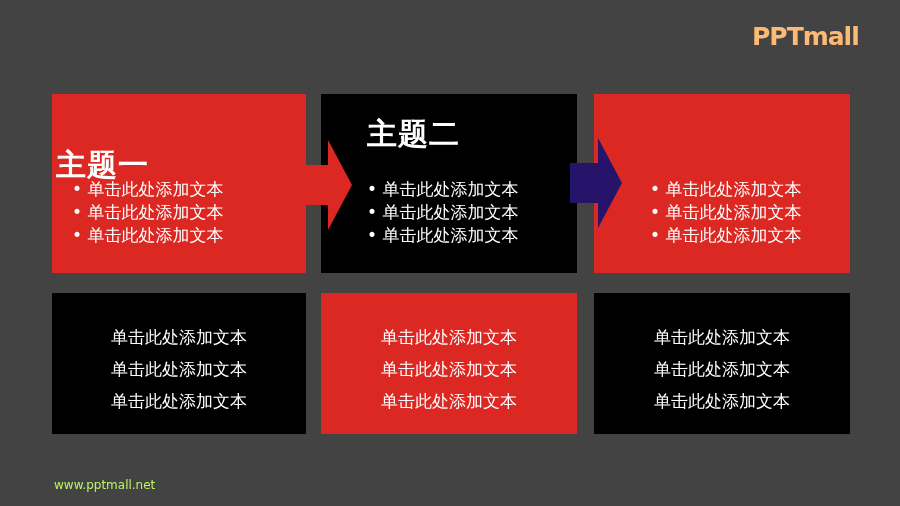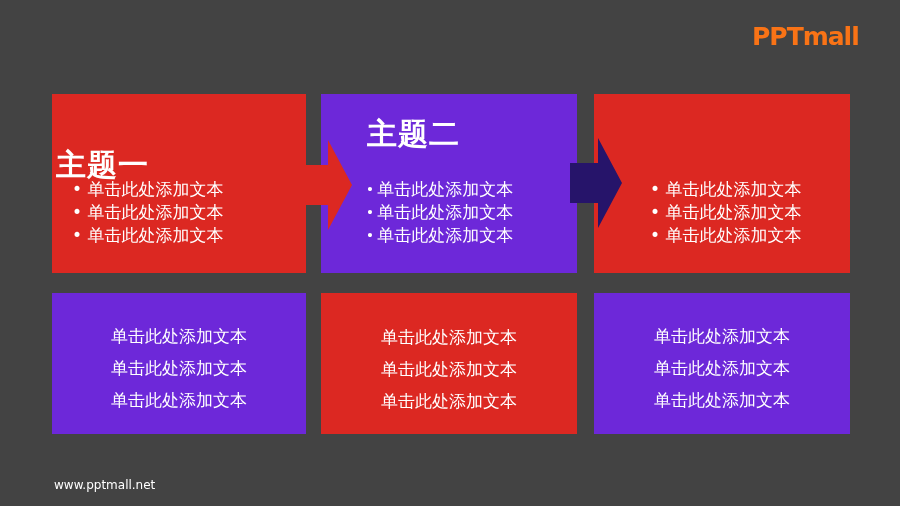--- a/index.html
+++ b/index.html
@@ -1,33 +1,33 @@
 <!DOCTYPE html>
 <html><head>
 <meta charset="utf-8">
 <style>
   html, body { margin:0; padding:0; }
   body { width:900px; height:506px; background:#434343; position:relative; overflow:hidden;
          font-family:"DejaVu Sans", sans-serif; }
   .logo { position:absolute; left:752px; top:22px; font-family:"DejaVu Sans", sans-serif;
-          font-size:25px; font-weight:bold; color:#f97316; letter-spacing:-1px; }
+          font-size:25px; font-weight:bold; color:#fdba74; letter-spacing:-1px; }
   .box { position:absolute; box-sizing:border-box; color:#fff; }
   .red { background:#dc2822; }
-  .blue { background:#6d28d9;font-family:Liberation Serif, serif; }
+  .blue { background:#000000; }
   .top { top:94px; height:179px; }
   .bottom { top:293px; height:141px; }
   .c1 { left:52px; width:254px; }
   .c2 { left:321px; width:256px; }
   .c3 { left:594px; width:256px; }
   .title { position:absolute; font-size:30px; font-weight:bold; letter-spacing:1px; }
   .bullets { position:absolute; list-style:none; margin:0; padding:0; font-size:17px; line-height:23px; }
   .bullets li::before { content:"• "; }
   .center-list { position:absolute; left:0; right:0; top:28px; text-align:center; font-size:17px; line-height:32px; margin:0; padding:0; list-style:none; }
   .arrow { position:absolute; }
-  .footer { position:absolute; left:54px; top:478px; font-size:12px; color:#ffffff; }
+  .footer { position:absolute; left:54px; top:478px; font-size:12px; color:#bef264; }
 </style>
 </head>
 <body>
 
 <div class="logo">PPTmall</div>
 
 <div class="box red top c1">
   <div class="title" style="left:4px; top:28px;margin-top:23px;">主题一</div>
   <ul class="bullets" style="left:20px; top:84px;">
     <li>单击此处添加文本</li>

